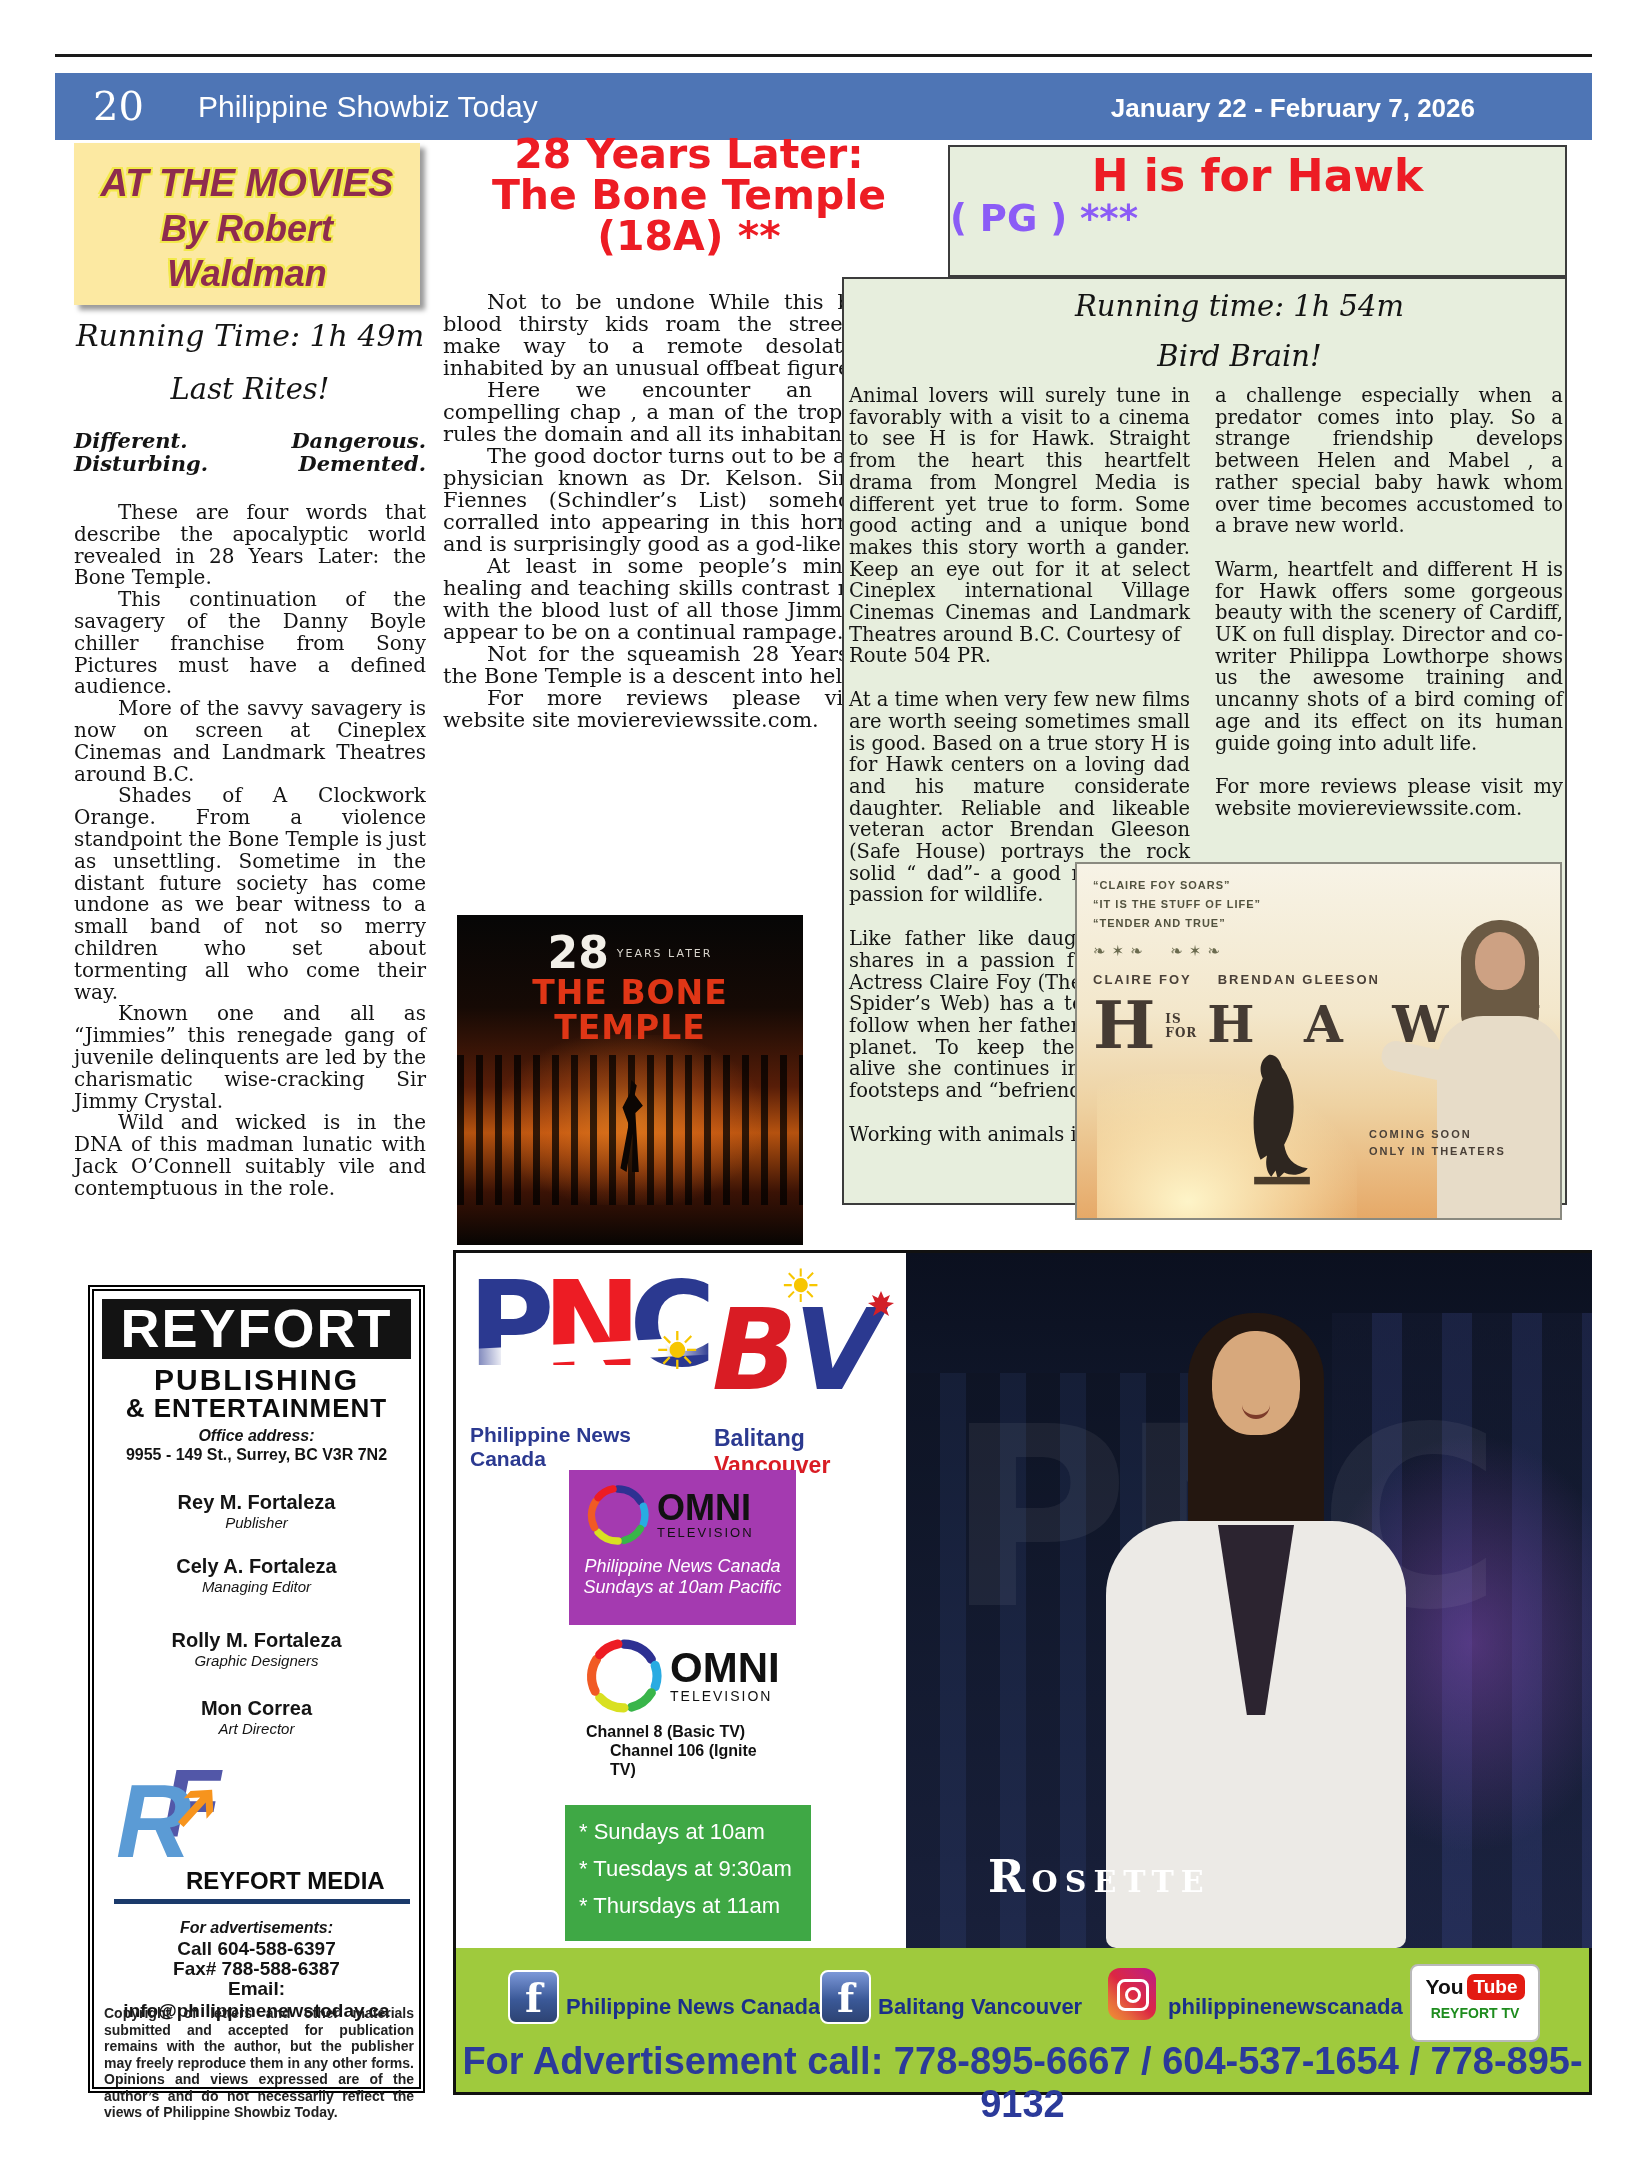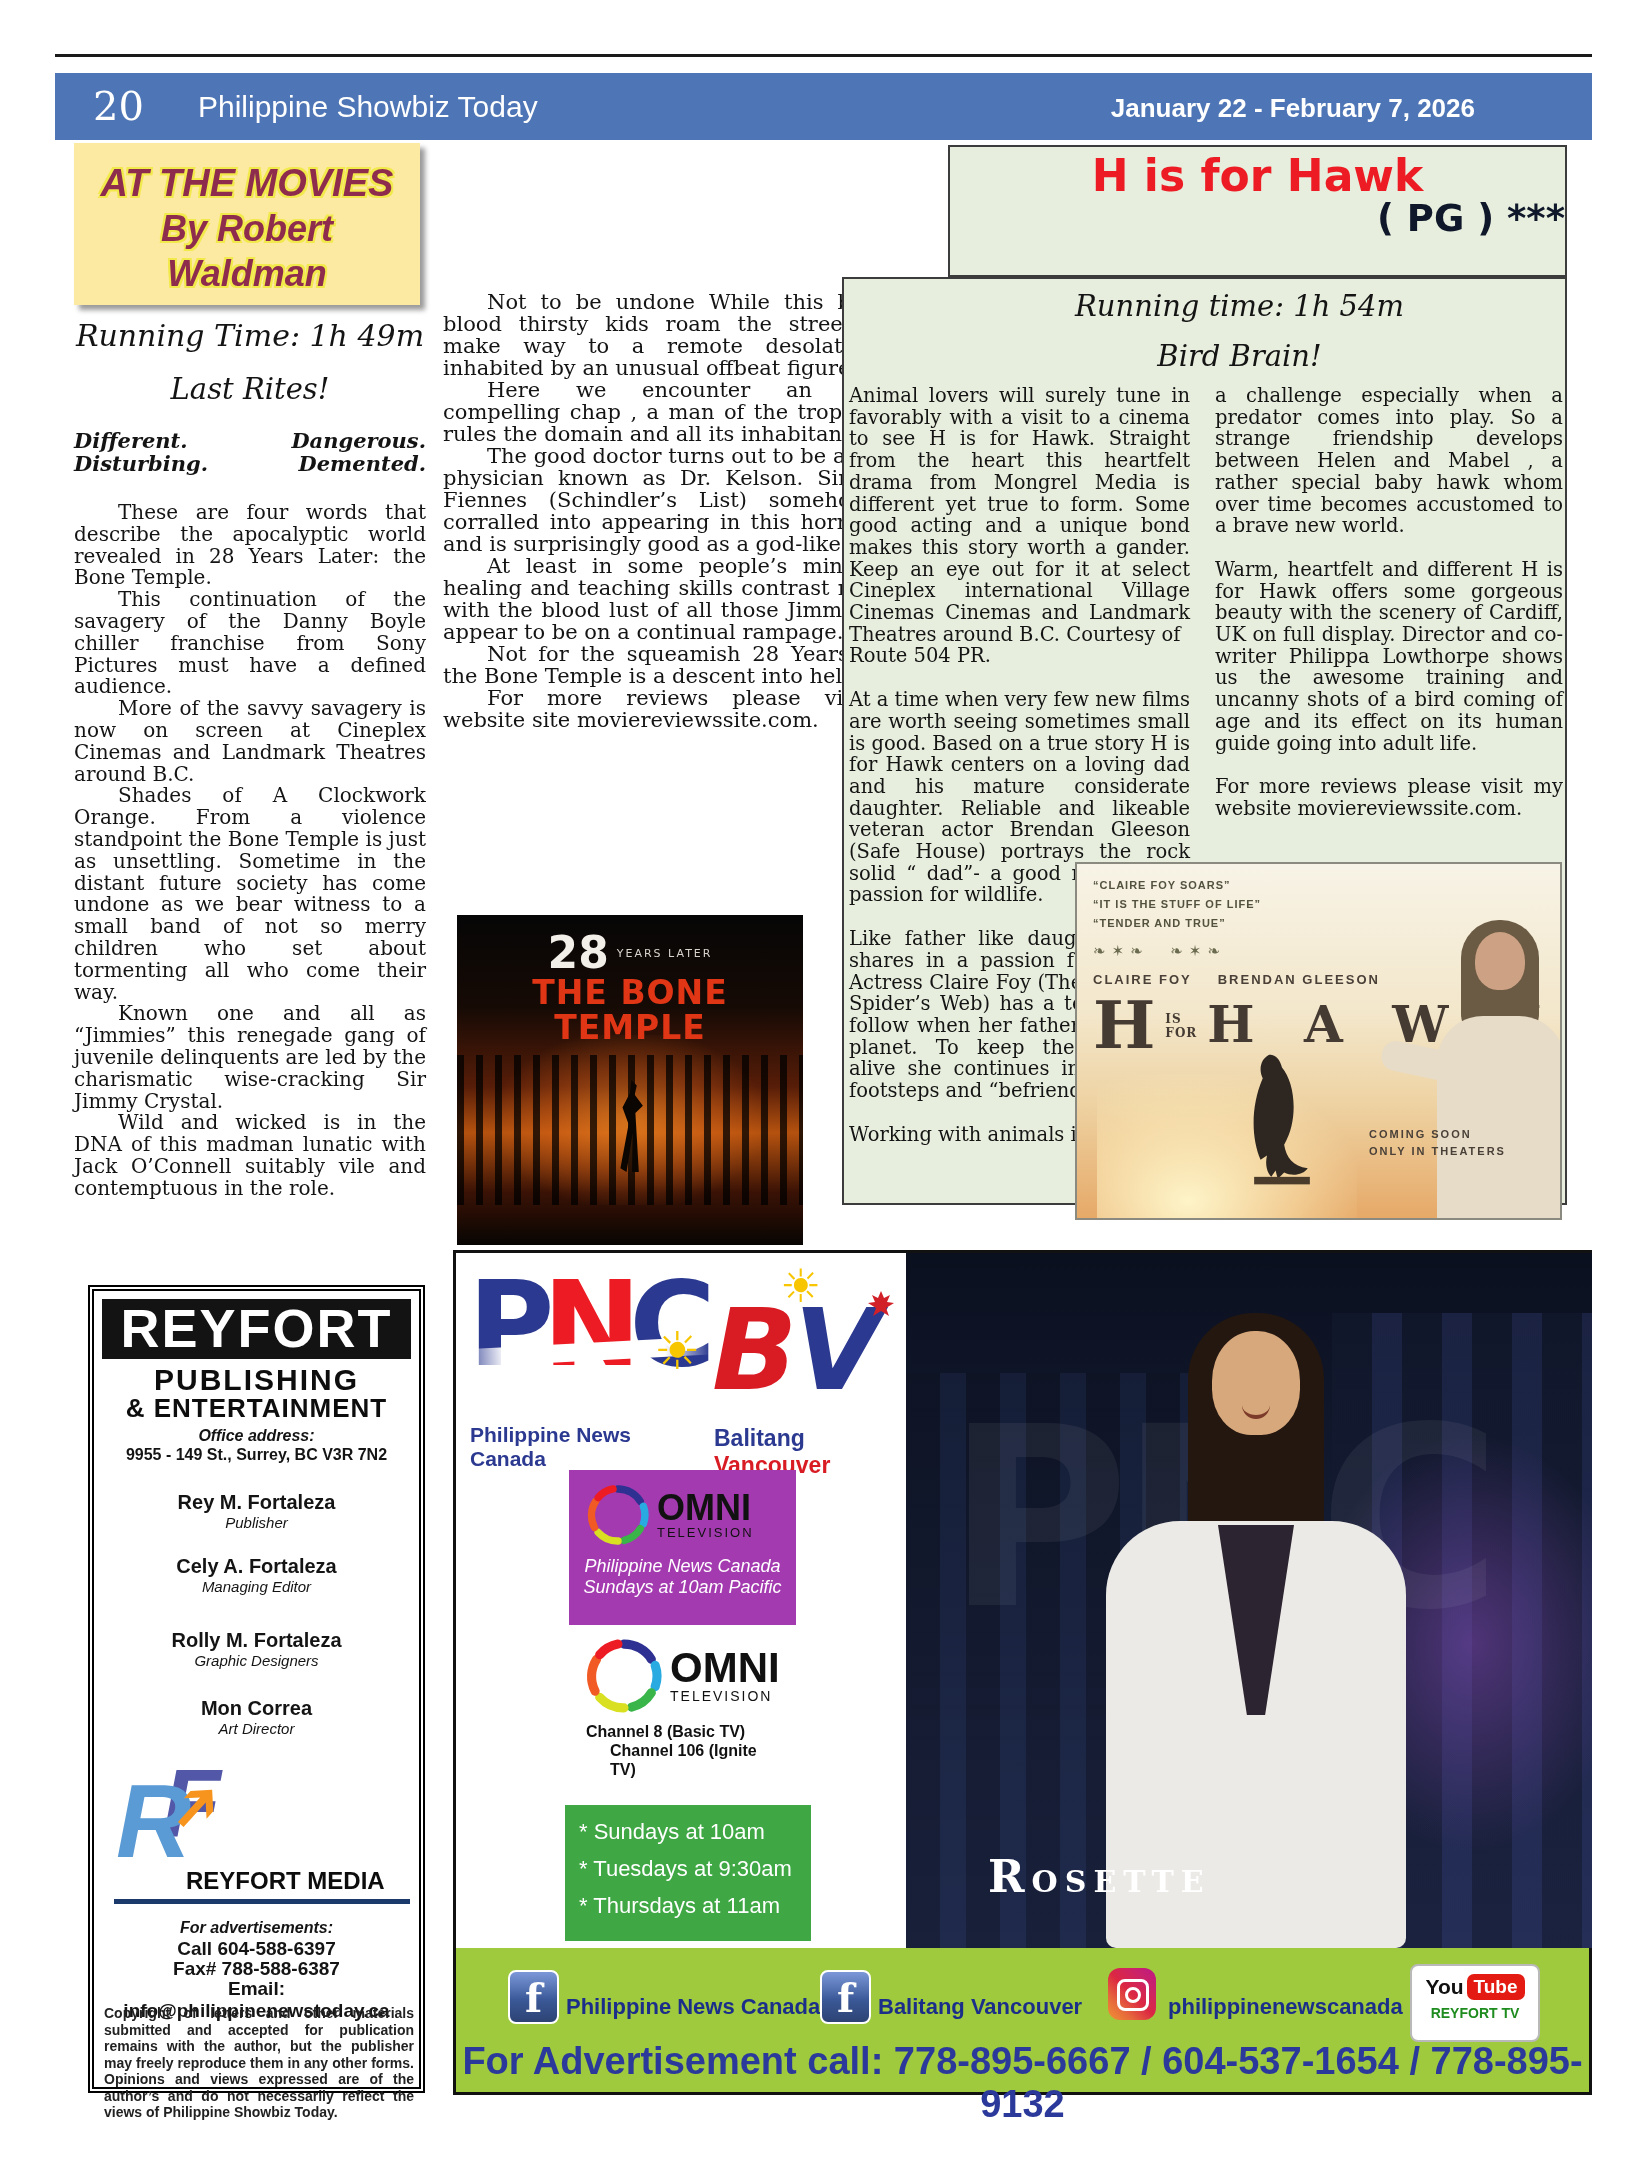--- a/index.html
+++ b/index.html
@@ -45,21 +45,21 @@
   .bt-28row{display:flex;justify-content:center;align-items:center;gap:8px;}
   .bt-28{font-family:"DejaVu Sans",sans-serif;font-weight:bold;font-size:44px;line-height:44px;color:#f2efe8;}
   .bt-series{font-family:"DejaVu Sans",sans-serif;font-size:11px;letter-spacing:2px;color:#d8d4cc;text-align:center;line-height:13px;}
   .bt-red{font-family:"DejaVu Sans",sans-serif;font-weight:bold;color:#e03616;font-size:33px;line-height:35px;letter-spacing:1px;}
   .bt-figure{left:158px;top:165px;width:34px;height:92px;background:#0c0603;
      clip-path:polygon(48% 0,64% 6%,58% 16%,82% 28%,60% 36%,70% 100%,50% 100%,52% 58%,34% 100%,16% 96%,40% 48%,22% 30%,44% 14%);}
 
   
   .hawk-head{left:948px;top:145px;width:619px;height:132px;background:#e7eedd;border:2px solid #3c3c3c;box-sizing:border-box;}
   .hawk-head .l1{margin-top:6px;font-family:"DejaVu Sans",sans-serif;font-weight:bold;color:#ed1c24;font-size:44px;line-height:46px;text-align:center;}
-  .hawk-head .l2{font-family:"DejaVu Sans",sans-serif;font-weight:bold;color:#0f172a;font-size:37px;line-height:40px;text-align:right;}
+  .hawk-head .l2{font-family:"DejaVu Sans",sans-serif;font-weight:bold;color:#8b5cf6;font-size:37px;line-height:40px;text-align:left;}
   .hawk-box{left:842px;top:277px;width:725px;height:928px;background:#e7eedd;border:2px solid #3c3c3c;box-sizing:border-box;}
   .hawk-run{left:0;top:10px;width:100%;padding-left:70px;box-sizing:border-box;font-style:italic;font-size:29px;text-align:center;}
   .hawk-sub{left:0;top:60px;width:100%;padding-left:70px;box-sizing:border-box;font-style:italic;font-size:29px;text-align:center;}
   .hawk-colL{left:5px;top:106px;width:341px;font-size:19.5px;line-height:21.7px;}
   .hawk-colR{left:371px;top:106px;width:348px;font-size:19.5px;line-height:21.7px;}
   .hawk-colL p,.hawk-colR p{margin:0 0 22px 0;text-align:justify;}
   .pre{white-space:pre-line;}
 
   
   .hk-poster{left:1075px;top:862px;width:487px;height:358px;border:2px solid #8a8a80;box-sizing:border-box;overflow:hidden;
@@ -206,20 +206,25 @@
   </div>
   <div class="abs col-left-body">
     <p>These are four words that describe the apocalyptic world revealed in 28 Years Later: the Bone Temple.</p>
     <p>This continuation of the savagery of the Danny Boyle chiller franchise from Sony Pictures must have a defined audience.</p>
     <p>More of the savvy savagery is now on screen at Cineplex Cinemas and Landmark Theatres around B.C.</p>
     <p>Shades of A Clockwork Orange. From a violence standpoint the Bone Temple is just as unsettling. Sometime in the distant future society has come undone as we bear witness to a small band of not so merry children who set about tormenting all who come their way.</p>
     <p>Known one and all as “Jimmies” this renegade gang of juvenile delinquents are led by the charismatic wise-cracking Sir Jimmy Crystal.</p>
     <p>Wild and wicked is in the DNA of this madman lunatic with Jack O’Connell suitably vile and contemptuous in the role.</p>
   </div>
 
+  <div class="abs bt-title">
+    <div>28 Years Later:</div>
+    <div>The Bone Temple</div>
+    <div>(18A) **</div>
+  </div>
   <div class="abs col-mid-body">
     <p>Not to be undone While this band of blood thirsty kids roam the streets they make way to a remote desolate area inhabited by an unusual offbeat figure.</p>
     <p>Here we encounter an equally compelling chap , a man of the tropics who rules the domain and all its inhabitants.</p>
     <p>The good doctor turns out to be a former physician known as Dr. Kelson. Sir Ralph Fiennes (Schindler’s List) somehow got corralled into appearing in this horror flick and is surprisingly good as a god-like Satan,</p>
     <p>At least in some people’s minds. His healing and teaching skills contrast mightily with the blood lust of all those Jimmies who appear to be on a continual rampage.</p>
     <p>Not for the squeamish 28 Years Later: the Bone Temple is a descent into hell.</p>
     <p>For more reviews please visit my website site moviereviewssite.com.</p>
   </div>
 
   <div class="abs bt-poster" style="background:linear-gradient(180deg,#060606 0%,#160a05 28%,#571d08 52%,#b5520f 66%,#3a1205 84%,#070503 100%);">

